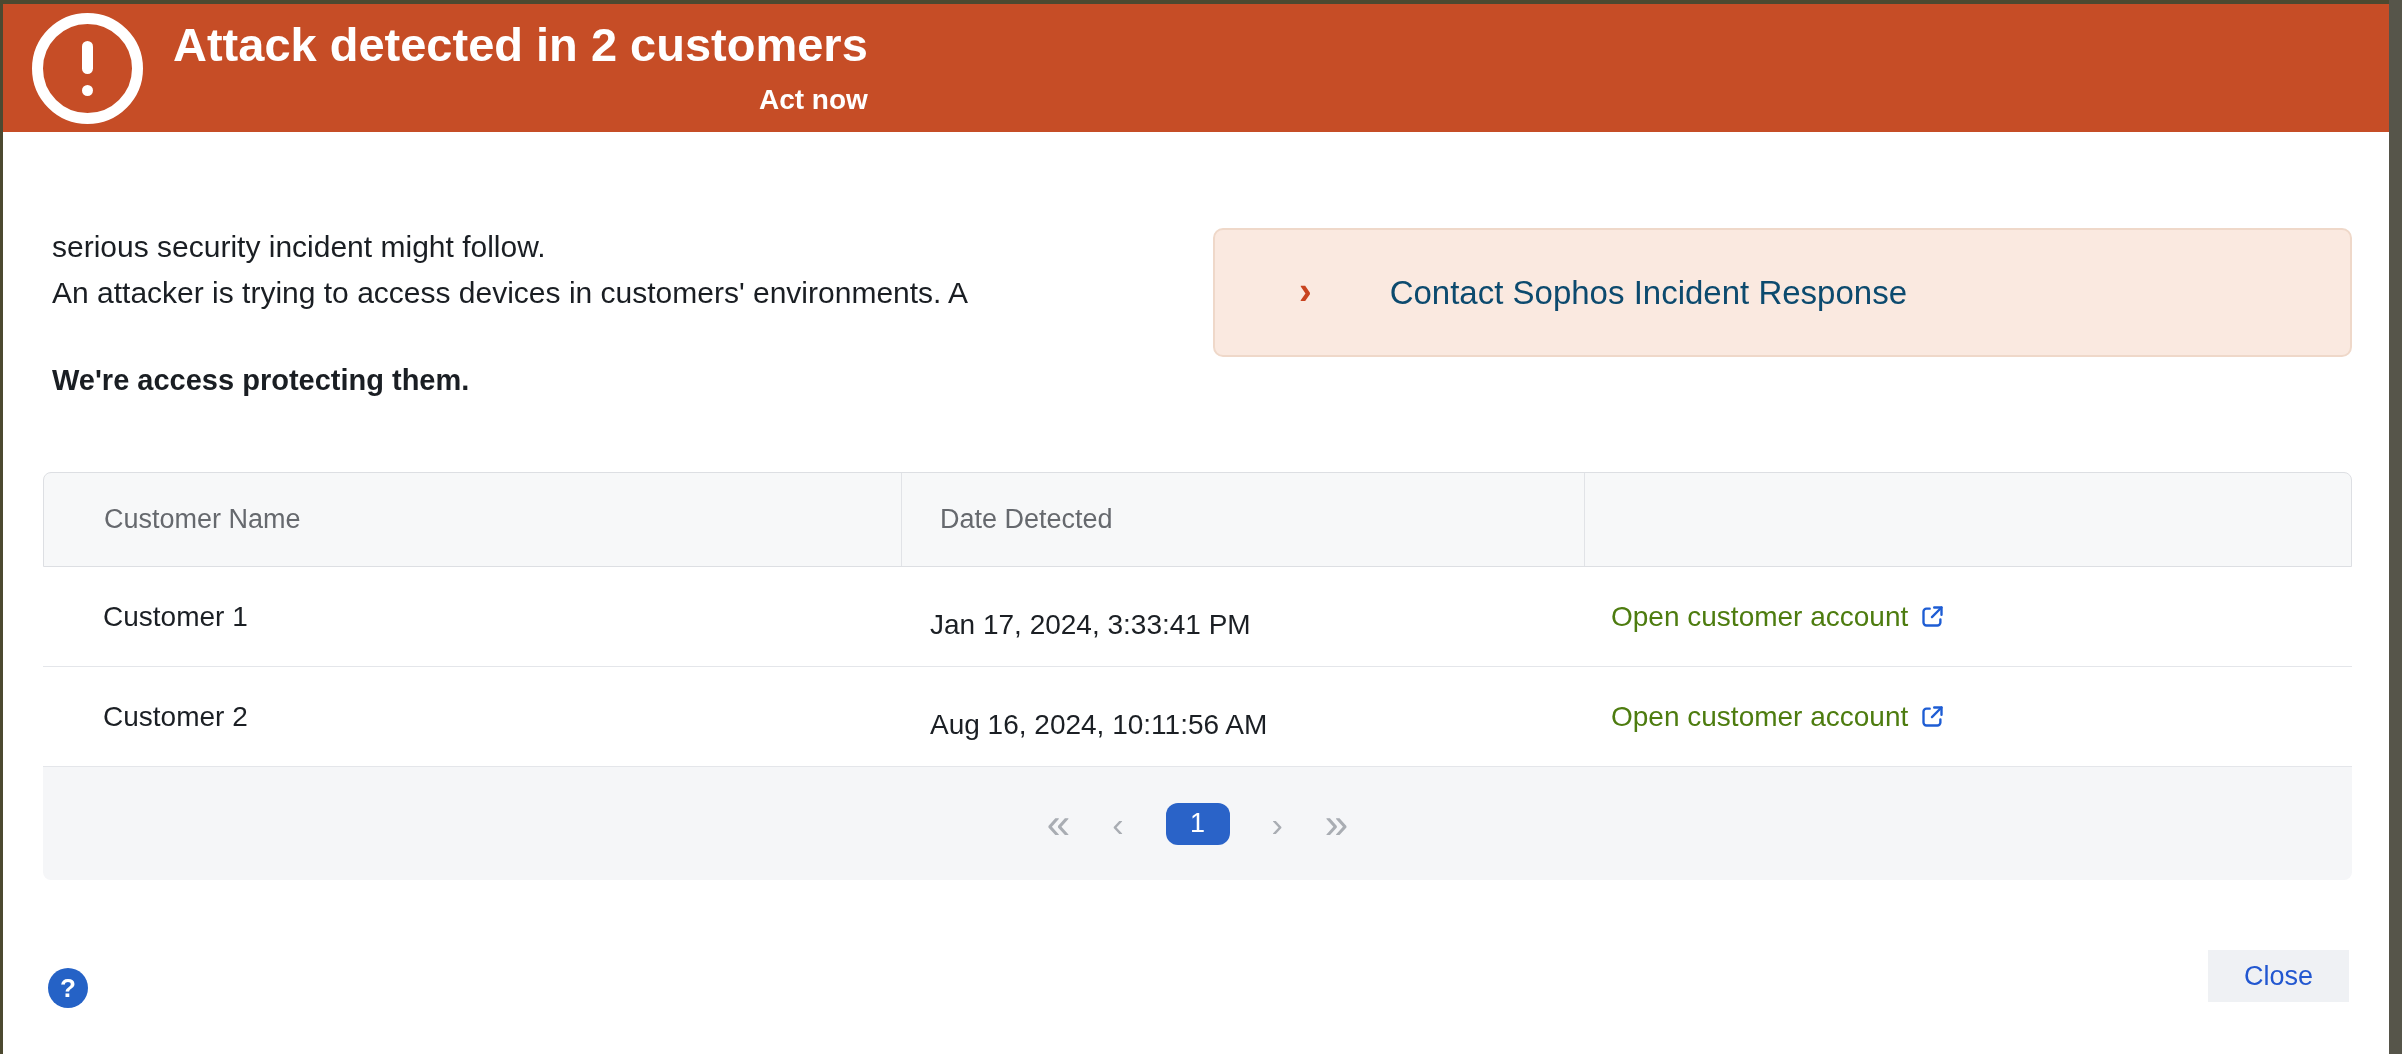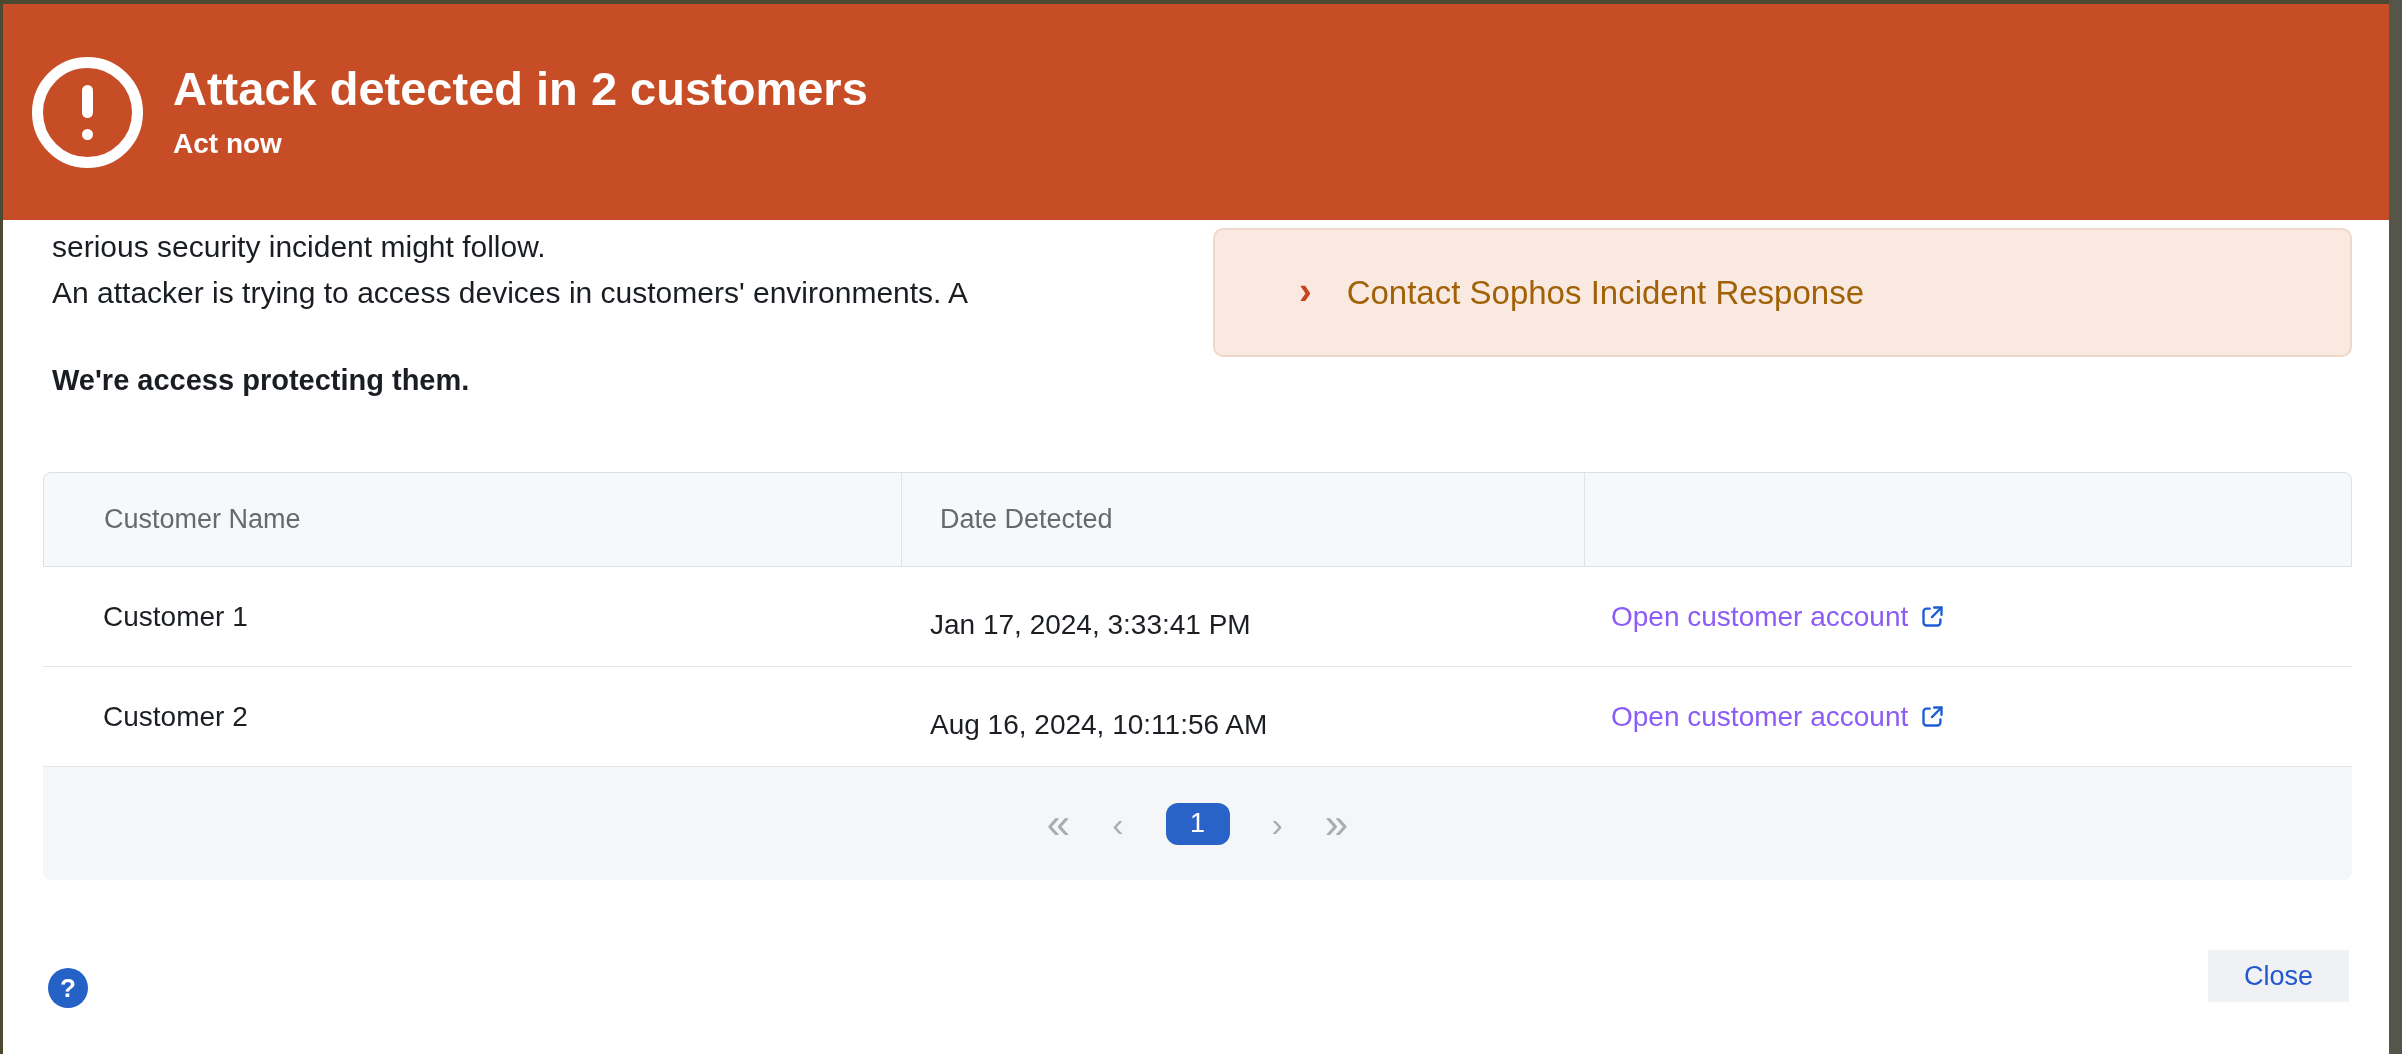--- a/index.html
+++ b/index.html
@@ -10,22 +10,22 @@
     font-family:"Liberation Sans", sans-serif;
   }
 
   
   .strip-top   { position:absolute; left:0; top:0; width:100%; height:4px; background:#4c4930; z-index:5; }
   .strip-left  { position:absolute; left:0; top:0; width:3px; height:100%; background:#4c4930; z-index:5; }
   .strip-right { position:absolute; right:0; top:0; width:13px; height:100%; background:#56554a; z-index:5; }
 
   
   .banner {
-    position:absolute; left:3px; top:4px; right:13px; height:216px;
-    background:#c64d26; display:flex; align-items:center; padding-left:29px;
+    position:absolute; left:3px; top:4px; right:13px; height:128px;
+    background:#c64d26; display:flex; align-items:center; padding-left:29px;text-align:right;
   }
   .alert-icon {
     width:111px; height:111px; border:11px solid #ffffff; border-radius:50%;
     display:flex; flex-direction:column; align-items:center; justify-content:center;
     gap:11px; flex:0 0 auto;
   }
   .alert-icon .bar { width:11px; height:33px; border-radius:6px; background:#ffffff; }
   .alert-icon .dot { width:11px; height:11px; border-radius:50%; background:#ffffff; }
   .banner-text { margin-left:30px; display:flex; flex-direction:column; }
   .banner-title { color:#ffffff; font-weight:bold; font-size:47px; line-height:1.05; }
@@ -39,42 +39,42 @@
   
   .contact-card {
     position:absolute; left:1213px; top:228px; width:1139px; height:129px;
     background:#fae9e0; border:2px solid #efd8c9; border-radius:10px;
     display:flex; align-items:center; cursor:pointer;
   }
   .contact-chevron {
     margin-left:84px; color:#c8431f; font-size:38px; font-weight:bold; line-height:1;
     transform:translateY(-2px);
   }
-  .contact-label { margin-left:35px; color:#a16207; font-size:33px; }
+  .contact-label { margin-left:78px; color:#0c4a6e; font-size:33px; }
 
   
   .table { position:absolute; left:43px; top:472px; width:2309px; }
   .thead {
     display:grid; grid-template-columns:857px 683px 1fr; height:95px;
     background:#f7f8f9; border:1px solid #dddfe3; border-radius:8px 8px 0 0;
     color:#66696e; font-size:27px;
   }
   .th { display:flex; align-items:center; padding-left:60px; height:100%; }
   .th.div { border-left:1px solid #e1e3e7; padding-left:38px; }
   .trow {
     display:grid; grid-template-columns:857px 683px 1fr; height:100px;
     align-items:center; background:#ffffff; border-bottom:1px solid #e4e6ea;
     font-size:28px; color:#1b1f24;
   }
   .cell-name { padding-left:60px; }
   .cell-date { padding-left:30px;margin-top:16px; }
   .cell-action { padding-left:28px; }
   .open-link {
     display:inline-flex; align-items:center; gap:11px;
-    color:#8b5cf6; font-size:28px; cursor:pointer;
+    color:#4d7c0f; font-size:28px; cursor:pointer;
   }
   .open-link svg { display:block; }
 
   
   .tfoot {
     height:113px; background:#f5f6f8; border-radius:0 0 8px 8px;
     display:flex; align-items:center; justify-content:center; gap:42px;
   }
   .pg-btn { color:#a9adb3; line-height:1; cursor:pointer; user-select:none; }
   .pg-double { font-size:42px; }

